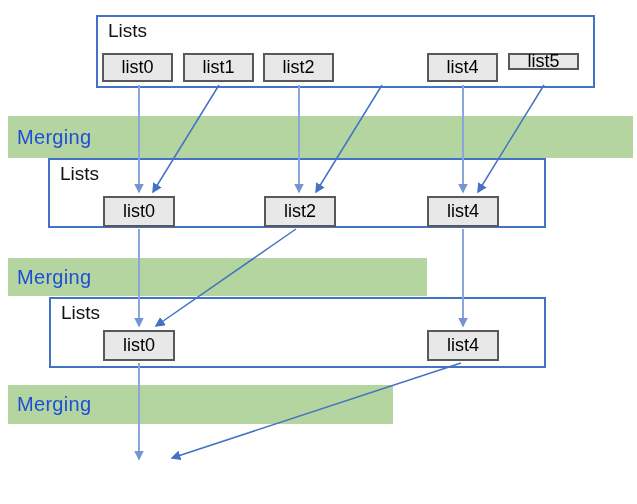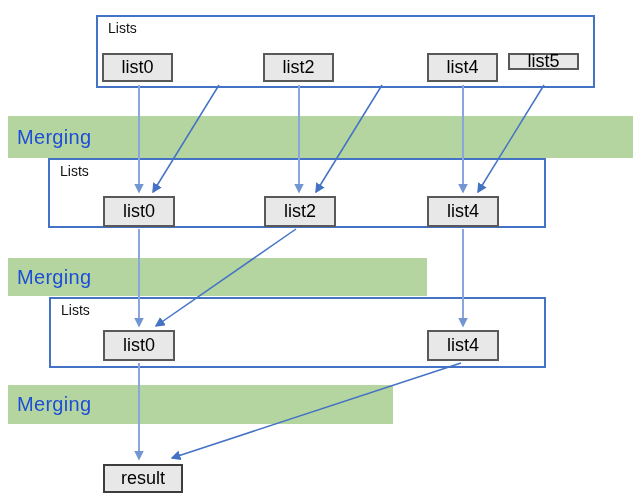--- a/index.html
+++ b/index.html
@@ -10,21 +10,21 @@
   .bar{
     position:absolute;background:#b5d5a0;z-index:1;box-sizing:border-box;
     display:flex;align-items:center;padding-left:9px;
     color:#1d4ed8;font-size:20px;letter-spacing:0.3px;
   }
   .stage{
     position:absolute;border:2px solid #4472c4;background:#ffffff;
     box-sizing:border-box;z-index:2;
   }
   .stage-label{
-    position:absolute;left:10px;top:3px;font-size:14px;color:#111111;
+    position:absolute;left:10px;top:3px;font-size:19px;color:#111111;
   }
   .item{
     position:absolute;background:#e9e8e8;border:2px solid #595959;
     box-sizing:border-box;display:flex;align-items:center;justify-content:center;
     font-size:18px;color:#000000;z-index:3;text-align:center;
   }
   .result-item{border-color:#3d3d3d;}
   svg.arrows{position:absolute;left:0;top:0;z-index:5;pointer-events:none;}
 </style>
 </head>
@@ -39,38 +39,38 @@
     <span>Merging</span>
   </div>
   <div class="bar" style="left:8px;top:385px;width:385px;height:39px">
     <span>Merging</span>
   </div>
 
   <div class="stage" style="left:96px;top:15px;width:499px;height:73px">
     <div class="stage-label">Lists</div>
   </div>
   <div class="item" style="left:102px;top:53px;width:71px;height:29px">list0</div>
+  <div class="item" style="left:183px;top:53px;width:71px;height:29px">list1</div>
   <div class="item" style="left:263px;top:53px;width:71px;height:29px">list2</div>
   <div class="item" style="left:427px;top:53px;width:71px;height:29px">list4</div>
   <div class="item" style="left:508px;top:53px;width:71px;height:17px">list5</div>
 
   <div class="stage" style="left:48px;top:158px;width:498px;height:70px">
     <div class="stage-label">Lists</div>
   </div>
   <div class="item" style="left:103px;top:196px;width:72px;height:31px">list0</div>
   <div class="item" style="left:264px;top:196px;width:72px;height:31px">list2</div>
   <div class="item" style="left:427px;top:196px;width:72px;height:31px">list4</div>
 
   <div class="stage" style="left:49px;top:297px;width:497px;height:71px">
     <div class="stage-label">Lists</div>
   </div>
   <div class="item" style="left:103px;top:330px;width:72px;height:31px">list0</div>
   <div class="item" style="left:427px;top:330px;width:72px;height:31px">list4</div>
 
-  <div class="item result-item" style="left:103px;top:464px;width:80px;height:29px">result</div>
 
   <svg class="arrows" width="637" height="504" viewBox="0 0 637 504">
     <defs>
       <marker id="ah-light" viewBox="0 0 10 10" refX="8.5" refY="5" markerWidth="10" markerHeight="10" markerUnits="userSpaceOnUse" orient="auto">
         <path d="M0,0 L10,5 L0,10 z" fill="#7396d2"></path>
       </marker>
       <marker id="ah-dark" viewBox="0 0 10 10" refX="8.5" refY="5" markerWidth="10" markerHeight="10" markerUnits="userSpaceOnUse" orient="auto">
         <path d="M0,0 L10,5 L0,10 z" fill="#4472c4"></path>
       </marker>
     </defs>

